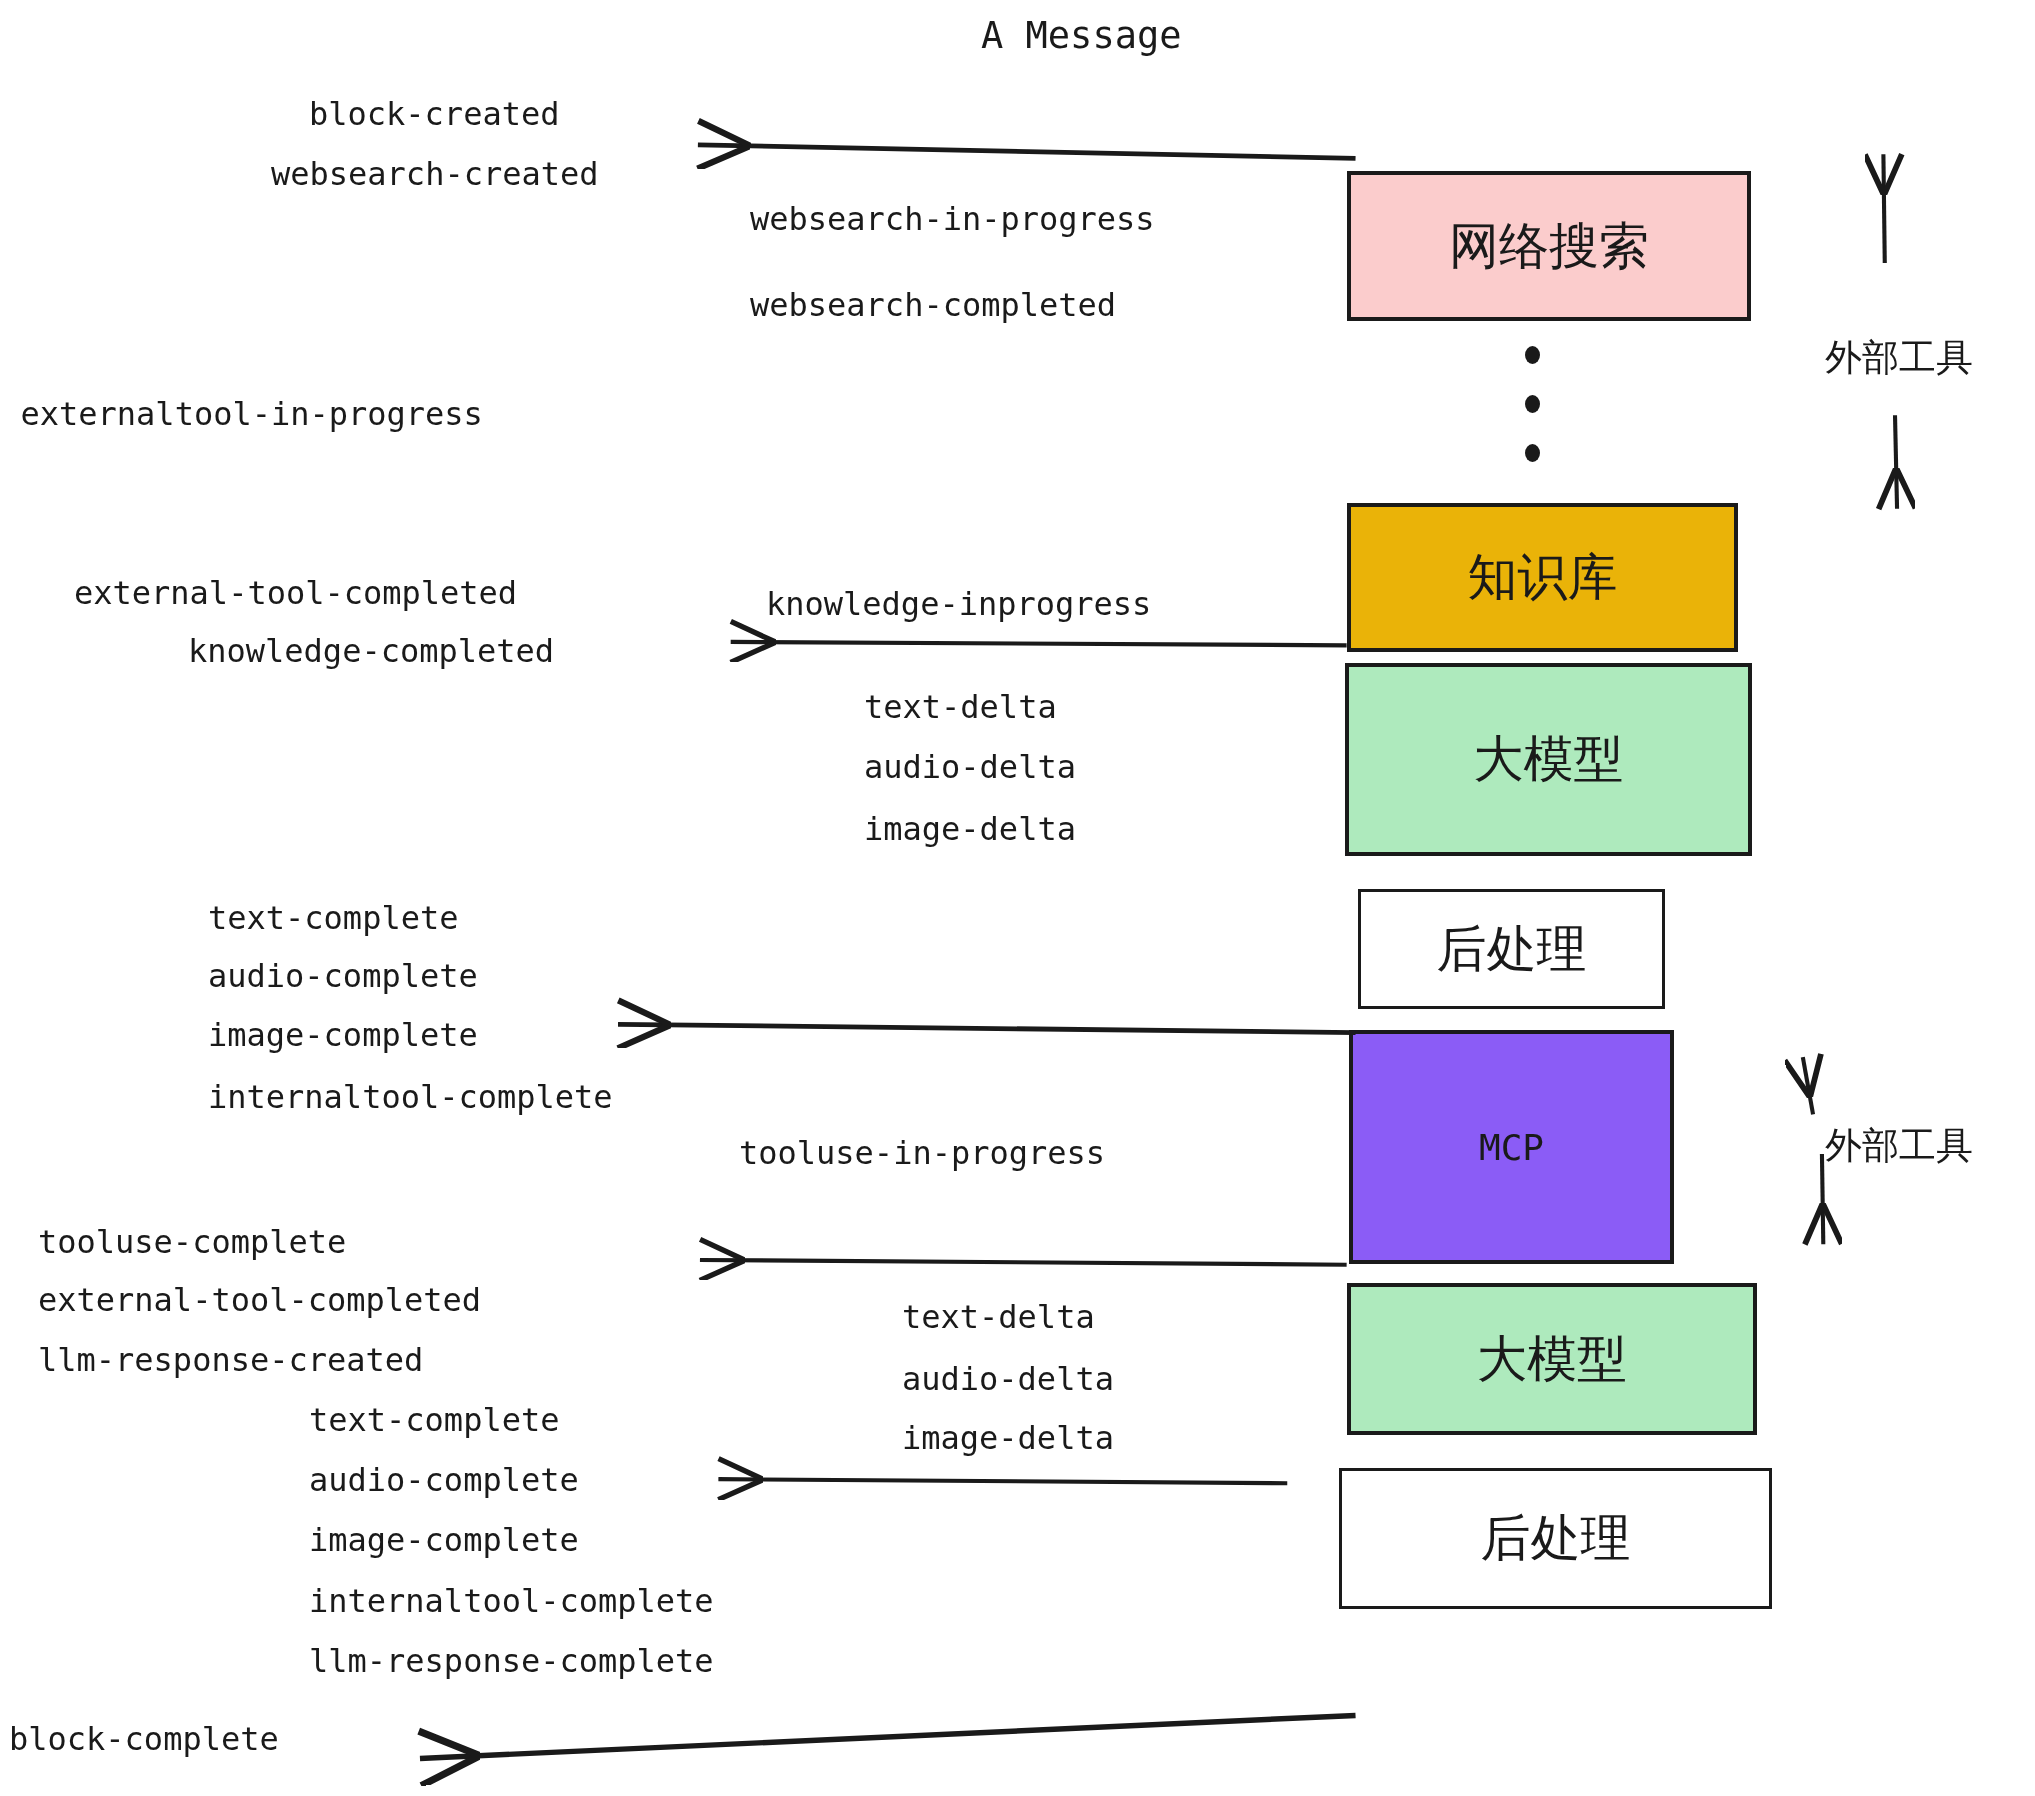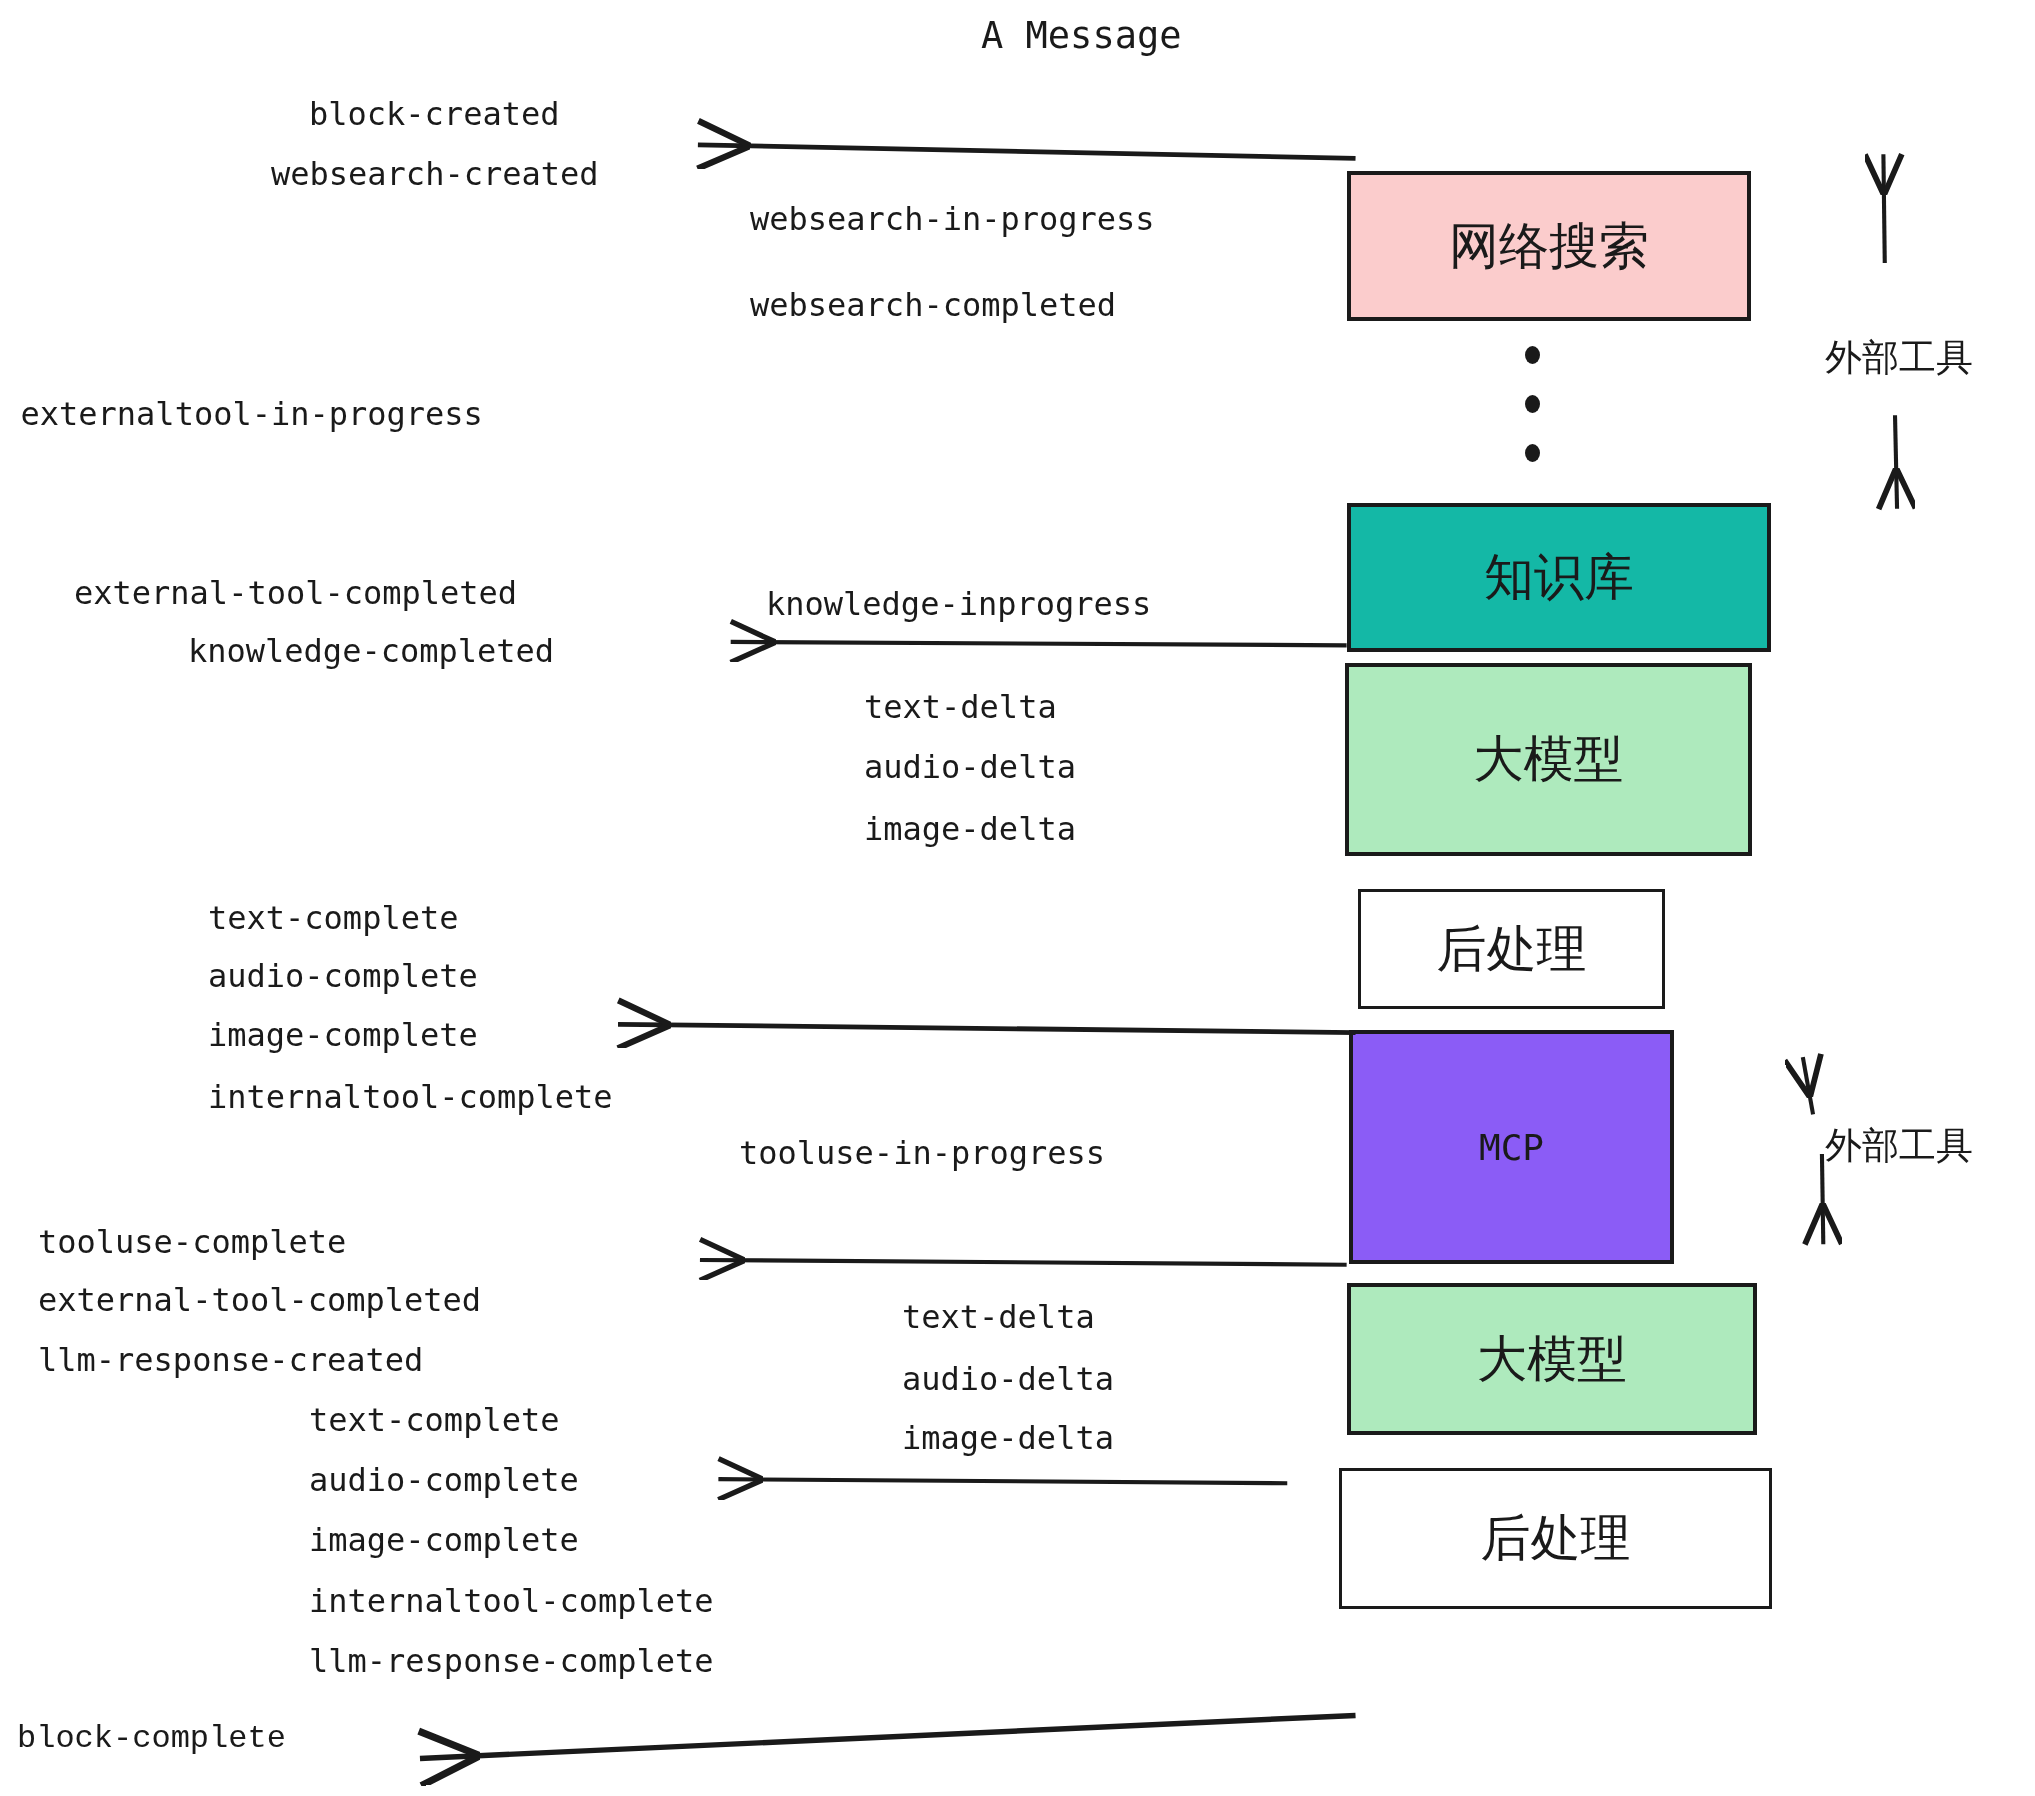--- a/index.html
+++ b/index.html
@@ -113,31 +113,31 @@
   <div class="evt" style="left:902px; top:1301px;">text-delta</div>
   <div class="evt" style="left:902px; top:1363px;">audio-delta</div>
   <div class="evt" style="left:902px; top:1422px;">image-delta</div>
 
   <div class="evt" style="left:309px; top:1404px;">text-complete</div>
   <div class="evt" style="left:309px; top:1464px;">audio-complete</div>
   <div class="evt" style="left:309px; top:1524px;">image-complete</div>
   <div class="evt" style="left:309px; top:1585px;">internaltool-complete</div>
   <div class="evt" style="left:309px; top:1645px;">llm-response-complete</div>
 
-  <div class="evt" style="left:17px; top:1723px;font-family:Liberation Mono, monospace;">block-complete</div>
+  <div class="evt" style="left:9px; top:1723px;">block-complete</div>
 
   <div class="node" style="left:1347px; top:171px; width:404px; height:150px; background:#fbcccc;">
     <span class="node-label">网络搜索</span>
   </div>
 
   <div class="dot" style="left:1525px; top:346px;"></div>
   <div class="dot" style="left:1525px; top:395px;"></div>
   <div class="dot" style="left:1525px; top:444px;"></div>
 
-  <div class="node" style="left:1347px; top:503px; width:424px; height:149px; background:#14b8a6;">
+  <div class="node" style="left:1347px; top:503px; width:391px; height:149px; background:#eab308;">
     <span class="node-label">知识库</span>
   </div>
 
   <div class="node" style="left:1345px; top:663px; width:407px; height:193px; background:#aeeabd;">
     <span class="node-label">大模型</span>
   </div>
 
   <div class="node" style="left:1358px; top:889px; width:307px; height:120px; background:#ffffff; border-width:3.4px;">
     <span class="node-label">后处理</span>
   </div>

